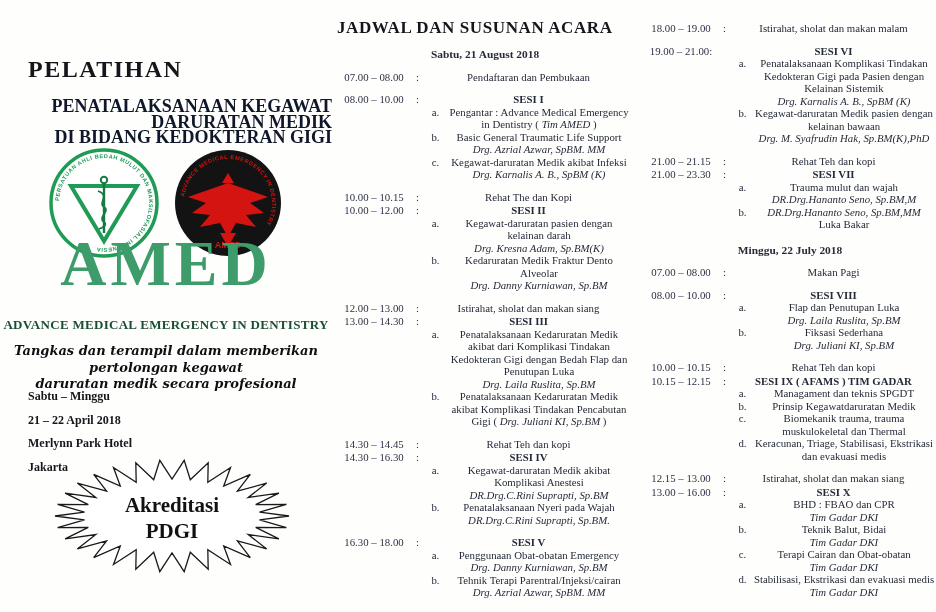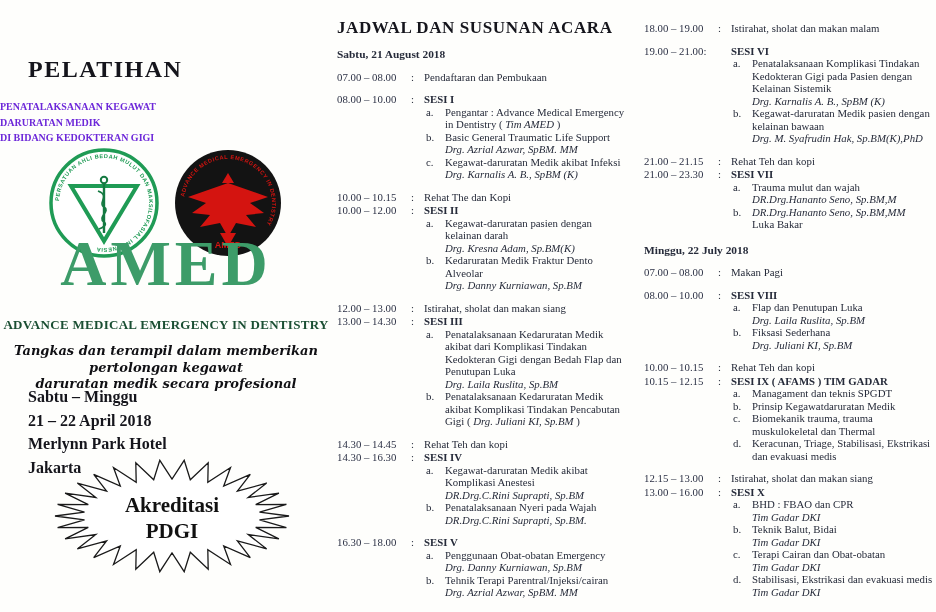--- a/index.html
+++ b/index.html
@@ -3,40 +3,40 @@
 <meta charset="utf-8">
 <style>
   html,body{margin:0;padding:0;background:#e8e8e8;}
   .page{position:relative;width:936px;height:612px;background:#fefefc;overflow:hidden;
         font-family:"Liberation Serif",serif;color:#262b3a;}
 
   
   .left-panel{position:absolute;left:0;top:0;width:332px;height:612px;}
   .pelatihan{position:absolute;left:28px;top:56px;font-weight:bold;font-size:24px;
              letter-spacing:1.5px;color:#15151c;}
-  .subtitle{position:absolute;left:0;top:99px;width:332px;text-align:left;
-            font-weight:bold;font-size:10px;line-height:15.5px;color:#6d28d9;}
+  .subtitle{position:absolute;left:0;top:99px;width:332px;text-align:right;
+            font-weight:bold;font-size:18px;line-height:15.5px;color:#0f172a;}
   .logos{position:absolute;left:0;top:147px;width:332px;display:flex;justify-content:center;gap:12px;}
   .amed-big{position:absolute;left:0;top:231px;width:332px;text-align:center;
             font-weight:bold;font-size:64px;line-height:66px;letter-spacing:4px;color:#3d9c69;}
   .expansion{position:absolute;left:0;top:317px;width:332px;text-align:center;
              font-weight:bold;font-size:13px;letter-spacing:.3px;color:#1b4f33;}
   .slogan{position:absolute;left:0;top:343px;width:332px;text-align:center;
           font-style:italic;font-weight:bold;font-size:13px;line-height:16.5px;
           font-family:"DejaVu Serif",serif;color:#101014;}
-  .dates{position:absolute;left:28px;top:385px;font-weight:bold;font-size:16px;
+  .dates{position:absolute;left:28px;top:385px;font-weight:bold;font-size:12px;
          line-height:23.5px;color:#15151c;}
   .starburst{position:absolute;left:52px;top:458px;}
   .starburst polygon{fill:#ffffff;stroke:#1a1a1a;stroke-width:1.3;}
   .starburst text{font-family:"Liberation Serif",serif;font-weight:bold;font-size:21px;fill:#111;}
 
   
   .sched-title{position:absolute;left:337px;top:18px;font-weight:bold;font-size:17px;
                letter-spacing:.6px;color:#15151c;}
-  .col{position:absolute;font-size:10.8px;line-height:12.5px;}
+  .col{position:absolute;font-size:10.8px;line-height:12.5px;text-align:center;}
   #col1{left:337px;top:48px;width:296px;}
   #col2{left:644px;top:22px;width:292px;}
   .day-heading{font-weight:bold;font-size:11.4px;margin-top:13px;}
   .col > :first-child{margin-top:0;}
   .srow{display:flex;align-items:flex-start;margin-top:10px;}
   .srow.tight{margin-top:1px;}
   .time{flex:0 0 74px;white-space:nowrap;color:#2c3145;}
   .sep{flex:0 0 13px;}
   .content{flex:1;}
   .stitle{font-weight:bold;}

